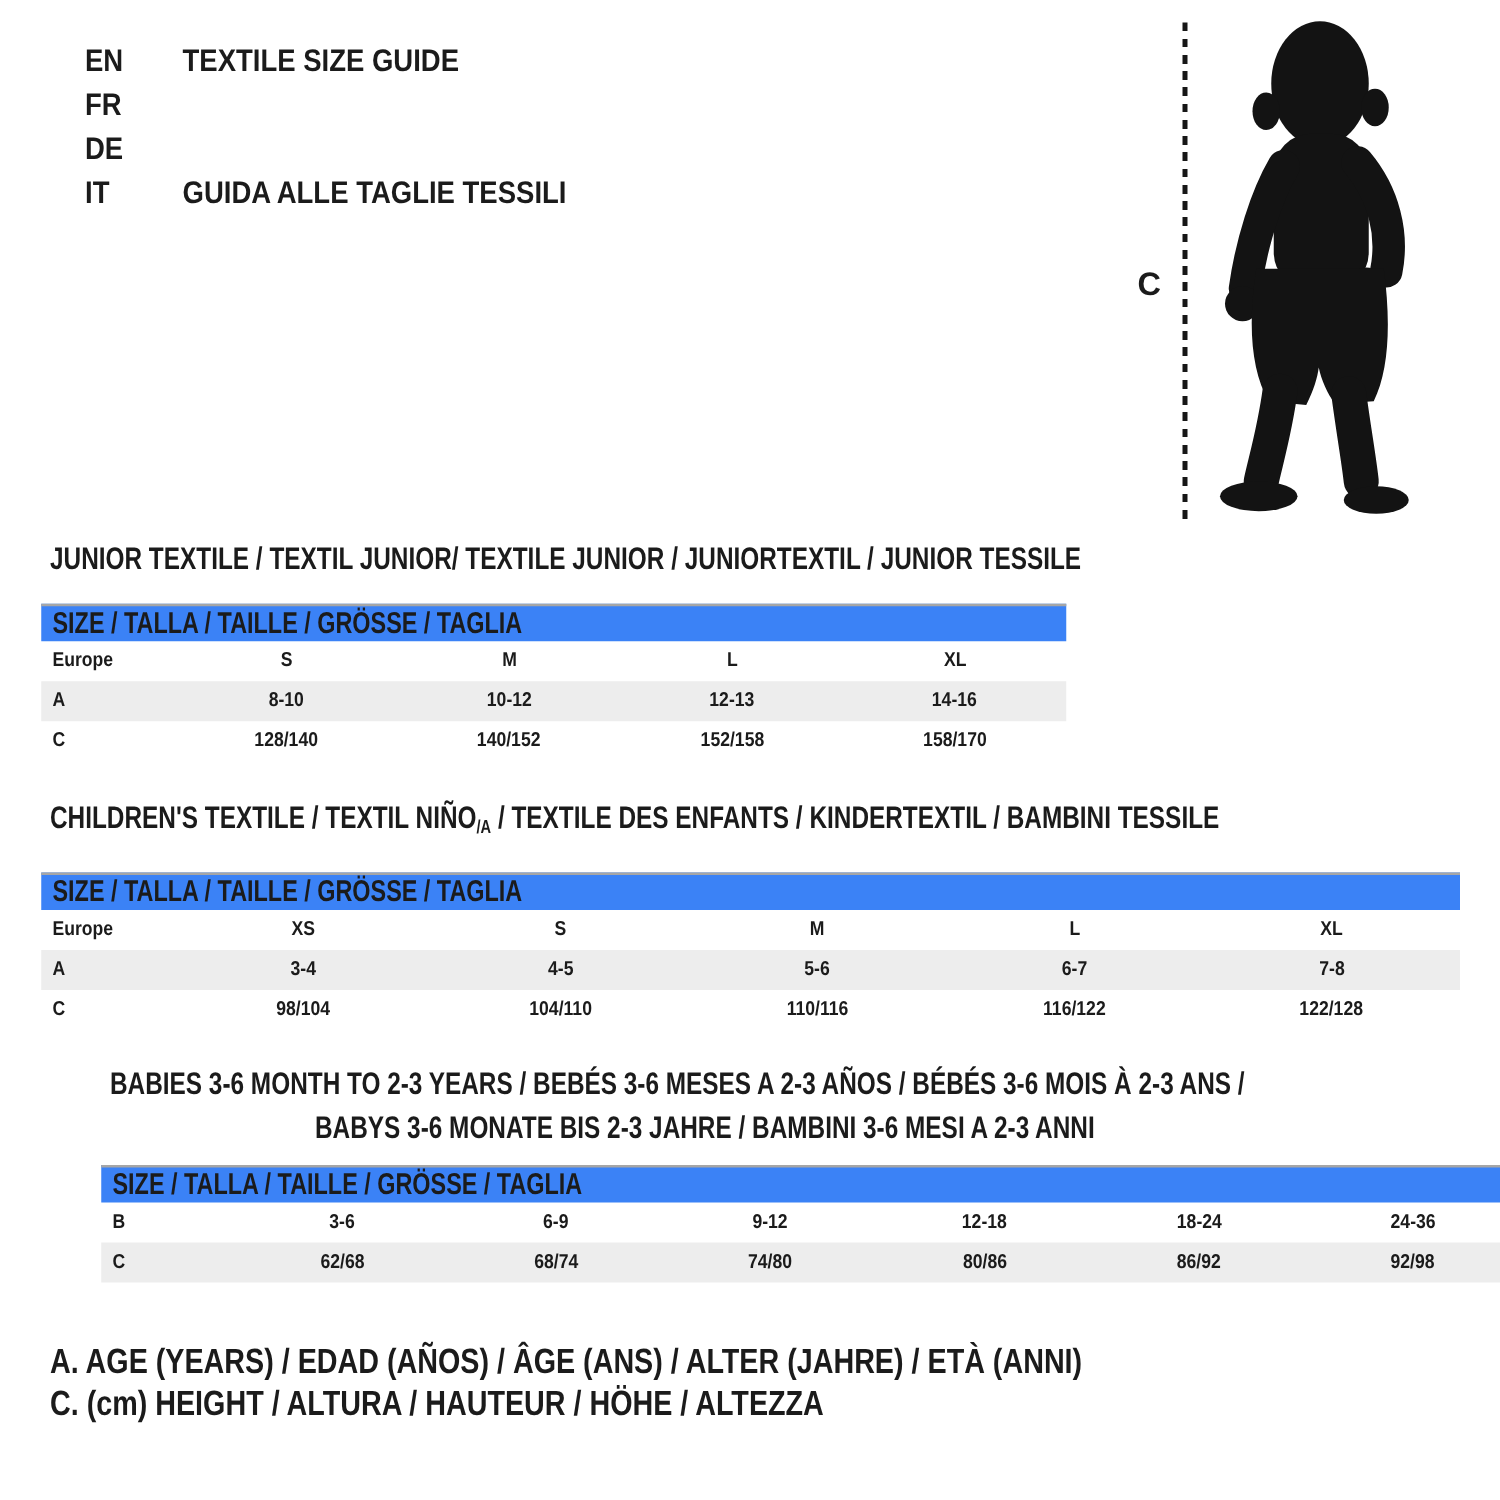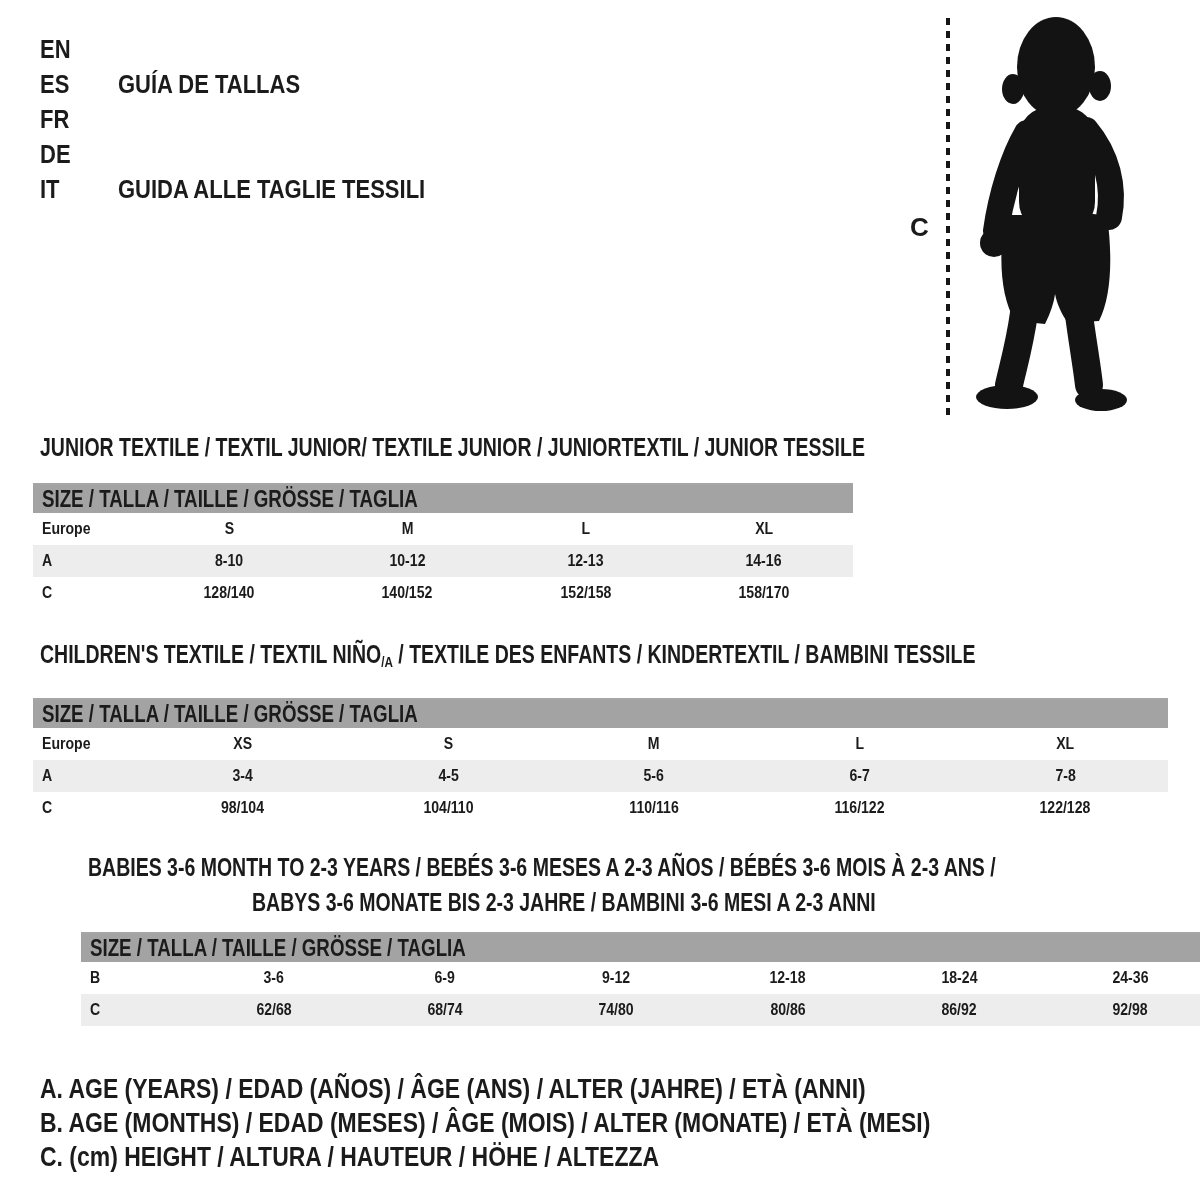--- a/index.html
+++ b/index.html
@@ -11,38 +11,38 @@
   }
   .page { position:relative; width:1200px; height:1200px; overflow:hidden; background:#fff; }
 
   
   .cx  { display:inline-block; transform:scaleX(0.78); transform-origin:0 50%; white-space:nowrap; }
   .cx88{ display:inline-block; transform:scaleX(0.88); transform-origin:0 50%; white-space:nowrap; }
   .cxc { display:inline-block; transform:scaleX(0.88); transform-origin:50% 50%; white-space:nowrap; }
 
   
   .lang { position:absolute; left:40px; top:32px; font-size:25px; line-height:35px; }
-  .lang-row { display:flex; }
+  .lang-row { display:flex;margin-left:28px; }
   .lang-code { width:78px; }
 
   
   .c-label { position:absolute; left:910px; top:212px; font-size:26px; }
   .dash-line { position:absolute; left:946px; top:18px; width:4px; height:398px;
     background:repeating-linear-gradient(to bottom,#161616 0 7px,transparent 7px 13px); }
   .baby-svg { position:absolute; left:963px; top:15px; }
 
   
   .sec { position:absolute; left:33px; }
   .sec-junior   { top:433px; width:820px; }
   .sec-children { top:640px; width:1135px; }
   .sec-babies   { top:850px; width:1135px;margin-left:48px; }
   .sec-title { font-size:25px; line-height:28px; margin:0 0 0 7px;text-align:center; }
   .sub { font-size:15px; vertical-align:-4px; }
 
-  .bar { height:30px; background:#a3a3a3; border-top:2px solid #a6a6a6; box-sizing:border-box;
+  .bar { height:30px; background:#3b82f6; border-top:2px solid #a6a6a6; box-sizing:border-box;
     display:flex; align-items:center; padding-left:9px; font-size:24px; }
   .bar-junior   { margin-top:22px; }
   .bar-children { margin-top:22px; }
   .bar-babies   { margin-top:12px; }
 
   .grid-row { display:grid; align-items:center; height:32px; font-size:16px; }
   .g4 { grid-template-columns:107px repeat(4,1fr); }
   .g5 { grid-template-columns:107px repeat(5,1fr); }
   .g6 { grid-template-columns:107px repeat(6,1fr); }
   .lbl { padding-left:9px; text-align:left; }
@@ -53,24 +53,21 @@
   .footnotes { position:absolute; left:40px; top:1072px; font-size:28px; line-height:34px; }
 </style>
 </head>
 <body>
 
 <div class="page">
 
   <div class="lang">
     <div class="lang-row">
       <span class="lang-code"><span class="cx88">EN</span></span>
-    </div>
-    <div class="lang-row">
-      <span class="lang-code"><span class="cx88">ES</span></span>
-      <span class="lang-label"><span class="cx88">GUÍA DE TALLAS</span></span>
+      <span class="lang-label"><span class="cx88">TEXTILE SIZE GUIDE</span></span>
     </div>
     <div class="lang-row">
       <span class="lang-code"><span class="cx88">FR</span></span>
     </div>
     <div class="lang-row">
       <span class="lang-code"><span class="cx88">DE</span></span>
     </div>
     <div class="lang-row">
       <span class="lang-code"><span class="cx88">IT</span></span>
       <span class="lang-label"><span class="cx88">GUIDA ALLE TAGLIE TESSILI</span></span>
@@ -177,17 +174,16 @@
       <span class="cell"><span class="cxc">68/74</span></span>
       <span class="cell"><span class="cxc">74/80</span></span>
       <span class="cell"><span class="cxc">80/86</span></span>
       <span class="cell"><span class="cxc">86/92</span></span>
       <span class="cell"><span class="cxc">92/98</span></span>
     </div>
   </div>
 
   <div class="footnotes">
     <div><span class="cx" style="transform:scaleX(0.82);">A. AGE (YEARS) / EDAD (AÑOS) / ÂGE (ANS) / ALTER (JAHRE) / ETÀ (ANNI)</span></div>
-    <div><span class="cx" style="transform:scaleX(0.82);">B. AGE (MONTHS) / EDAD (MESES) / ÂGE (MOIS) / ALTER (MONATE) / ETÀ (MESI)</span></div>
     <div><span class="cx" style="transform:scaleX(0.82);">C. (cm) HEIGHT / ALTURA / HAUTEUR / HÖHE / ALTEZZA</span></div>
   </div>
 
 </div>
 
 </body></html>

